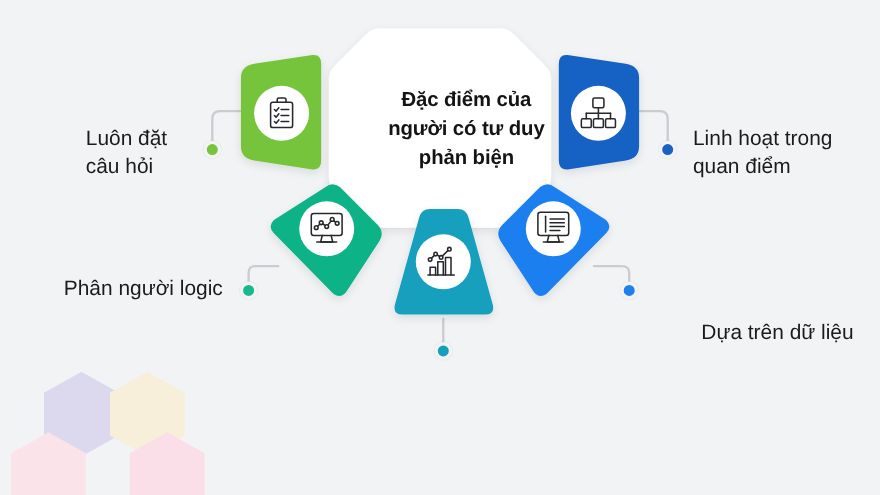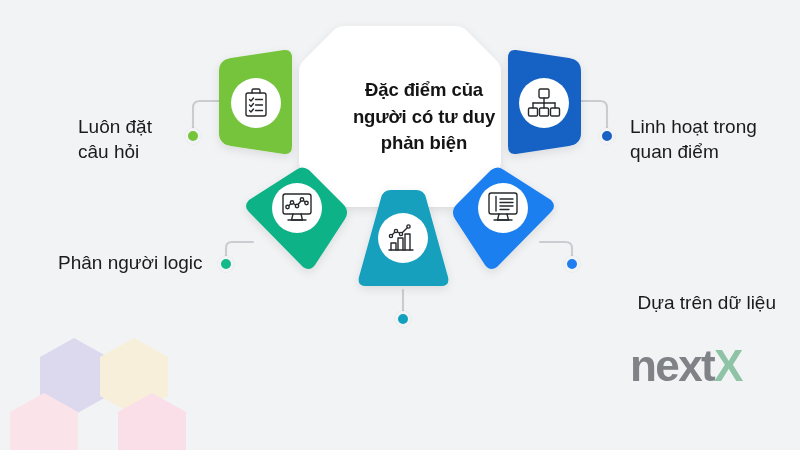--- a/index.html
+++ b/index.html
@@ -215,17 +215,14 @@
   <div class="dot" style="left:564px; top:256px; background:#1f7ff0;"></div>
   <div class="dot" style="left:395px; top:311px; background:#12a0bd;"></div>
 
   <div class="label" id="label-question">Luôn đặt
 câu hỏi</div>
   <div class="label" id="label-flexible">Linh hoạt trong
 quan điểm</div>
   <div class="label" id="label-logic">Phân người logic</div>
   <div class="label" id="label-data">Dựa trên dữ liệu</div>
 
-  <div class="logo">
-    <span class="logo-next">next</span><span class="logo-x">X</span>
-  </div>
 
 </div>
 
 </body></html>

